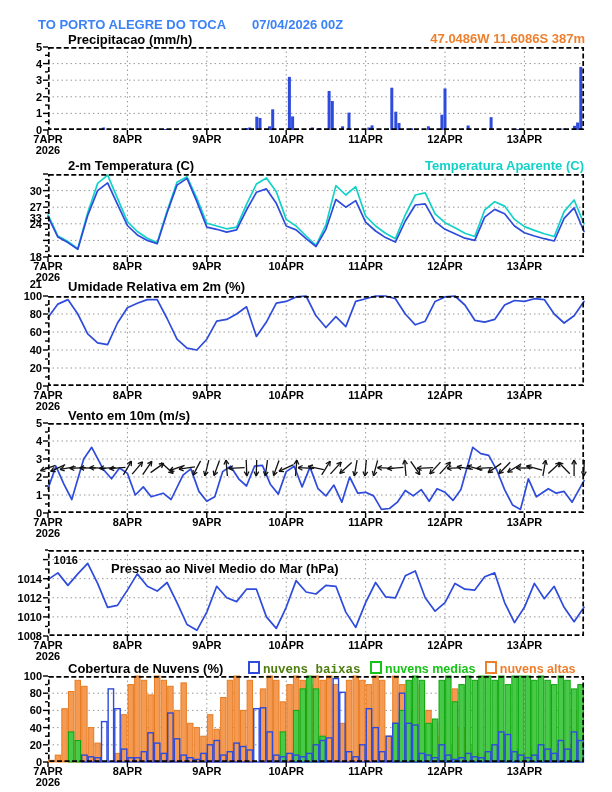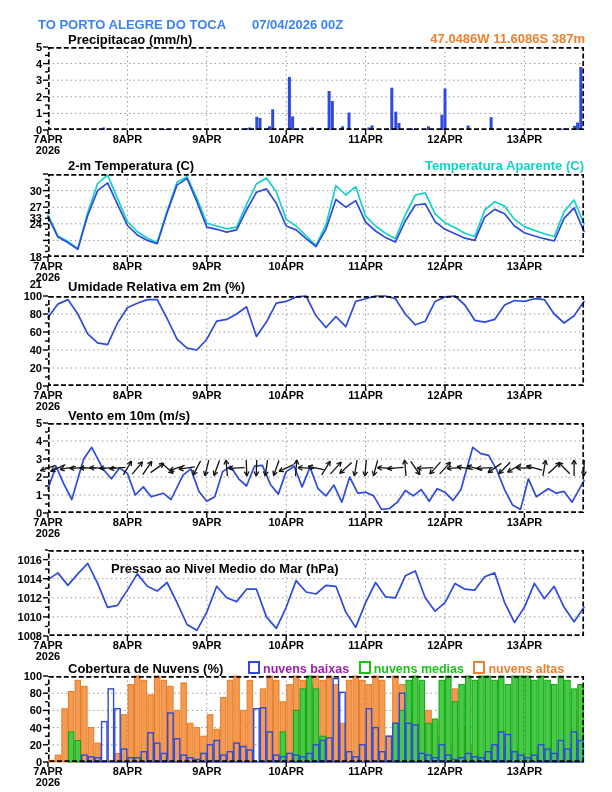--- a/index.html
+++ b/index.html
@@ -588,34 +588,34 @@
           <line x1="238.2" y1="86" x2="238.2" y2="91"></line>
           <line x1="317.6" y1="86" x2="317.6" y2="91"></line>
           <line x1="397.0" y1="86" x2="397.0" y2="91"></line>
           <line x1="476.4" y1="86" x2="476.4" y2="91"></line>
         </g>
       </svg>
       <div class="ylab" style="top: 80px;">1008</div>
       <div class="ylab" style="top: 60.8889px;">1010</div>
       <div class="ylab" style="top: 41.7778px;">1012</div>
       <div class="ylab" style="top: 22.6667px;">1014</div>
-      <div class="ylab" style="top: 3.55556px;">1016</div>
+      <div class="ylab" style="top: 3.55556px; margin-left: 36px;">1016</div>
       <div class="xlab" style="left: -32px; top: 89px;">7APR</div>
       <div class="xlab" style="left: -32px; top: 100px;">2026</div>
       <div class="xlab" style="left: 47.4074px; top: 89px;">8APR</div>
       <div class="xlab" style="left: 126.815px; top: 89px;">9APR</div>
       <div class="xlab" style="left: 206.222px; top: 89px;">10APR</div>
       <div class="xlab" style="left: 285.63px; top: 89px;">11APR</div>
       <div class="xlab" style="left: 365.037px; top: 89px;">12APR</div>
       <div class="xlab" style="left: 444.444px; top: 89px;">13APR</div>
     </div>
 
   <div class="ptitle t6">Cobertura de Nuvens (%)</div>
   <div class="legendrow t6">
-    <span class="legenditem" style="color: #a21caf;"><span class="lgbox" style="border: 2px solid rgb(46, 75, 219);"></span><span>nuvens baixas</span></span>
+    <span class="legenditem" style="color: #4d7c0f; font-family: Liberation Mono, monospace;"><span class="lgbox" style="border: 2px solid rgb(46, 75, 219);"></span><span>nuvens baixas</span></span>
     <span class="legenditem" style="color: rgb(23, 195, 23);"><span class="lgbox" style="border: 2px solid rgb(23, 195, 23);"></span><span>nuvens medias</span></span>
     <span class="legenditem" style="color: rgb(238, 127, 45);"><span class="lgbox" style="border: 2px solid rgb(238, 127, 45);"></span><span>nuvens altas</span></span>
   </div>
   <div class="plot-wrap w6">
       <svg width="536" height="86" class="plotsvg">
         <line x1="79.4074074074074" y1="0" x2="79.4074074074074" y2="86" class="grid"></line>
         <line x1="158.8148148148148" y1="0" x2="158.8148148148148" y2="86" class="grid"></line>
         <line x1="238.2222222222222" y1="0" x2="238.2222222222222" y2="86" class="grid"></line>
         <line x1="317.6296296296296" y1="0" x2="317.6296296296296" y2="86" class="grid"></line>
         <line x1="397.037037037037" y1="0" x2="397.037037037037" y2="86" class="grid"></line>

